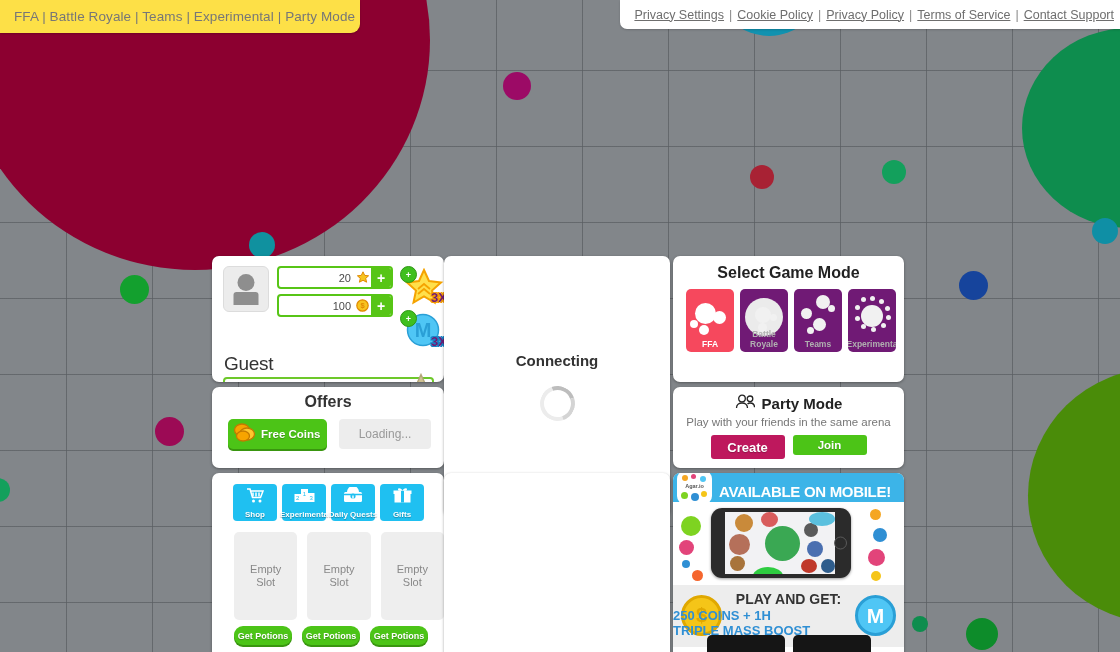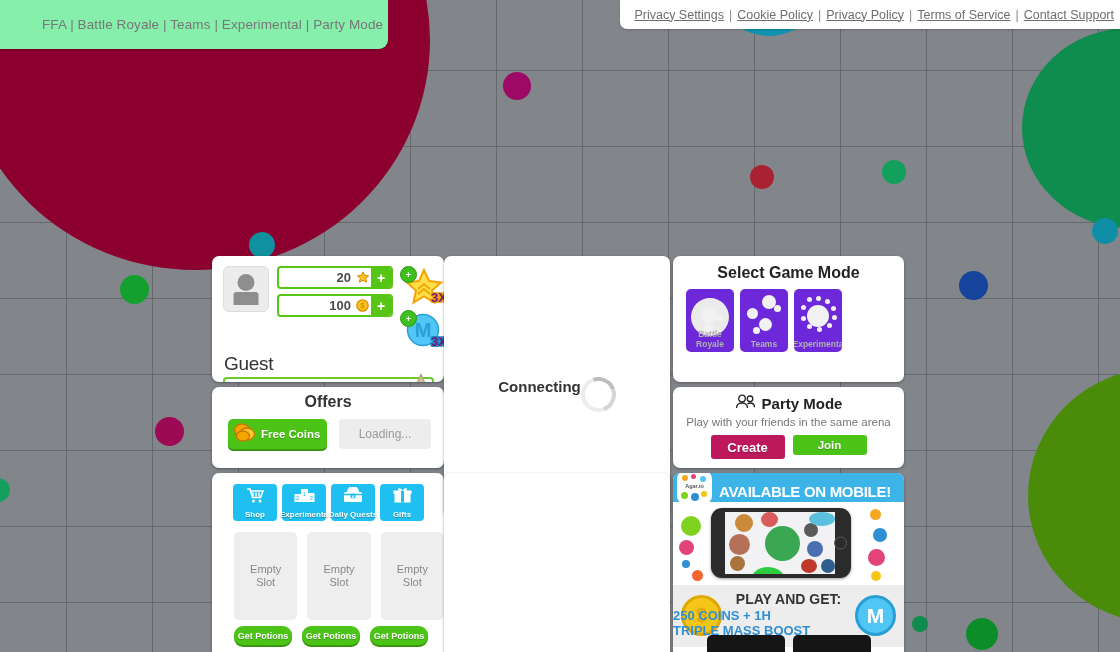--- a/index.html
+++ b/index.html
@@ -14,25 +14,24 @@
     background-image:
       linear-gradient(to right, rgba(90,94,98,.75) 1px, transparent 1px),
       linear-gradient(to bottom, rgba(90,94,98,.75) 1px, transparent 1px);
     background-size:86px 76px;
     background-position:-20px -6px;
   }
   .blob{position:absolute;border-radius:50%;}
 
   
   #top-left-nav{
-    position:absolute;left:0;top:0;height:49px;width:360px;
-    background:#86efac;border-bottom-right-radius:9px;
+    position:absolute;left:0;top:0;height:33px;width:360px;
+    background:#fde047;border-bottom-right-radius:9px;
     display:flex;align-items:center;z-index:40;
     box-shadow:0 1px 2px rgba(0,0,0,.2);
-    padding-left:28px;
   }
   #top-left-nav .navtxt{
     font-size:13.5px;color:#777;padding-left:14px;white-space:nowrap;
     letter-spacing:.1px;
   }
   #top-right-nav{
     position:absolute;right:0;top:0;height:29px;
     background:#fff;border-bottom-left-radius:7px;
     display:flex;align-items:center;z-index:40;padding:0 6px 0 14px;
     box-shadow:0 1px 2px rgba(0,0,0,.18);
@@ -52,21 +51,21 @@
   .avatar{width:44px;height:44px;border-radius:6px;background:#ececec;
     border:1px solid #dcdcdc;position:relative;flex:0 0 auto;}
   .avatar .head{position:absolute;left:50%;top:7px;transform:translateX(-50%);
     width:17px;height:17px;border-radius:50%;background:#8e8e8e;}
   .avatar .body{position:absolute;left:50%;bottom:6px;transform:translateX(-50%);
     width:25px;height:13px;border-radius:3px 3px 0 0;background:#8e8e8e;}
   .curr-col{margin-left:8px;display:flex;flex-direction:column;gap:5px;flex:0 0 auto;}
   .curr-row{display:flex;align-items:stretch;width:112px;height:19px;
     border:2px solid #57c516;border-radius:4px;overflow:hidden;background:#fff;}
   .curr-val{flex:1;display:flex;align-items:center;justify-content:flex-end;
-    font-size:13px;color:#4a4a4a;font-weight:bold;padding-right:3px;}
+    font-size:11px;color:#4a4a4a;font-weight:normal;padding-right:3px;}
   .curr-ico{width:17px;display:flex;align-items:center;justify-content:center;}
   .curr-plus{width:20px;background:#57c516;color:#fff;font-size:14px;font-weight:bold;
     display:flex;align-items:center;justify-content:center;line-height:1;}
   .boosts{margin-left:7px;display:flex;flex-direction:column;gap:6px;}
   .boost{position:relative;width:46px;height:38px;}
   .boost .plusdot{position:absolute;left:0;top:0;width:15px;height:15px;border-radius:50%;
     background:#3fbf1f;border:1.5px solid #2e9614;z-index:3;
     display:flex;align-items:center;justify-content:center;color:#fff;font-size:9px;font-weight:bold;}
   .boost .xlabel{position:absolute;right:-1px;bottom:-1px;color:#701a75;font-size:13px;
     font-weight:bold;z-index:4;text-shadow:
@@ -105,33 +104,33 @@
   .slot{width:82px;height:88px;background:#eee;border-radius:5px;
     display:flex;align-items:center;justify-content:center;text-align:center;
     font-size:11px;color:#888;line-height:13px;}
   .pot-row{display:flex;gap:10px;padding:6px 0 0 22px;}
   .btn-potion{width:58px;height:19px;background:#4cc417;border-radius:9px;
     display:flex;align-items:center;justify-content:center;color:#fff;font-size:9px;
     font-weight:bold;text-shadow:0 1px 1px rgba(0,0,0,.25);box-shadow:0 2px 0 #39960f;}
 
   
   #connect-panel{left:444px;top:256px;width:226px;height:260px;
-    display:flex;flex-direction:row;align-items:center;justify-content:center;}
+    display:flex;flex-direction:column;align-items:center;justify-content:center;}
   .connect-txt{font-size:15px;color:#333;font-weight:bold;}
   .spinner{width:27px;height:27px;margin-top:17px;border-radius:50%;
     border:4px solid #ececec;border-top-color:#bdbdbd;border-right-color:#d4d4d4;
     transform:rotate(25deg);}
   #connect-panel-b{left:444px;top:473px;width:226px;height:186px;}
 
   
   #mode-panel{left:673px;top:256px;width:231px;height:126px;}
   .mode-title{text-align:center;font-size:16px;color:#222;font-weight:bold;padding:8px 0 0;}
   .mode-row{display:flex;gap:6px;padding:7px 0 0 13px;}
   .mode-card{width:48px;height:63px;border-radius:5px;position:relative;overflow:hidden;
-    background:#6d28d9;}
+    background:#701a75;}
   .mode-card.sel{background:#f6485d;}
   .mode-card .cap{position:absolute;left:-5px;right:-5px;bottom:3px;text-align:center;
     font-size:8.5px;font-weight:bold;color:#b0b0b0;line-height:9.5px;}
   .mode-card.sel .cap{color:#fff;}
   .mc-dot{position:absolute;border-radius:50%;background:#f1f1f1;}
   .mode-card.sel .mc-dot{background:#fff;}
 
   
   #party-panel{left:673px;top:387px;width:231px;height:81px;}
   .party-head{display:flex;align-items:center;justify-content:center;gap:6px;padding-top:7px;}
@@ -360,20 +359,27 @@
 
 <div class="panel" id="connect-panel">
   <div class="connect-txt">Connecting</div>
   <div class="spinner"></div>
 </div>
 <div class="panel" id="connect-panel-b"></div>
 
 <div class="panel" id="mode-panel">
   <div class="mode-title">Select Game Mode</div>
   <div class="mode-row">
+    <div class="mode-card sel">
+      <span class="mc-dot" style="left:9px;top:14px;width:21px;height:21px;"></span>
+      <span class="mc-dot" style="left:27px;top:22px;width:13px;height:13px;"></span>
+      <span class="mc-dot" style="left:4px;top:31px;width:8px;height:8px;"></span>
+      <span class="mc-dot" style="left:13px;top:36px;width:10px;height:10px;"></span>
+      <span class="cap">FFA</span>
+    </div>
     <div class="mode-card">
       <span class="mc-dot" style="left:5px;top:9px;width:38px;height:38px;background:#ebebeb;"></span>
       <span class="mc-dot" style="left:15px;top:18px;width:16px;height:16px;"></span>
       <span class="mc-dot" style="left:30px;top:25px;width:7px;height:7px;"></span>
       <span class="mc-dot" style="left:18px;top:34px;width:9px;height:9px;"></span>
       <span class="cap"><span>Battle</span><br><span>Royale</span></span>
     </div>
     <div class="mode-card">
       <span class="mc-dot" style="left:22px;top:6px;width:14px;height:14px;"></span>
       <span class="mc-dot" style="left:34px;top:16px;width:7px;height:7px;"></span>

